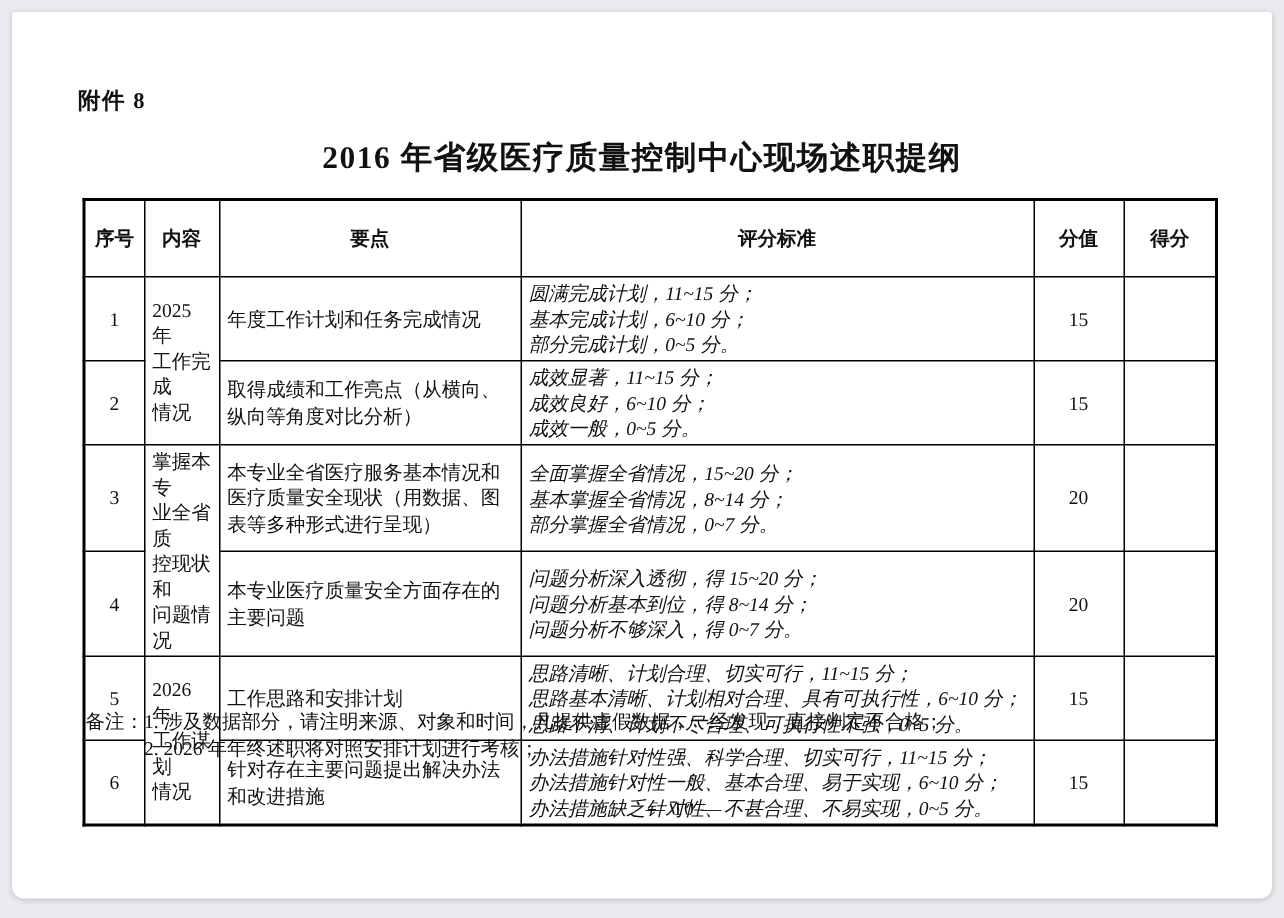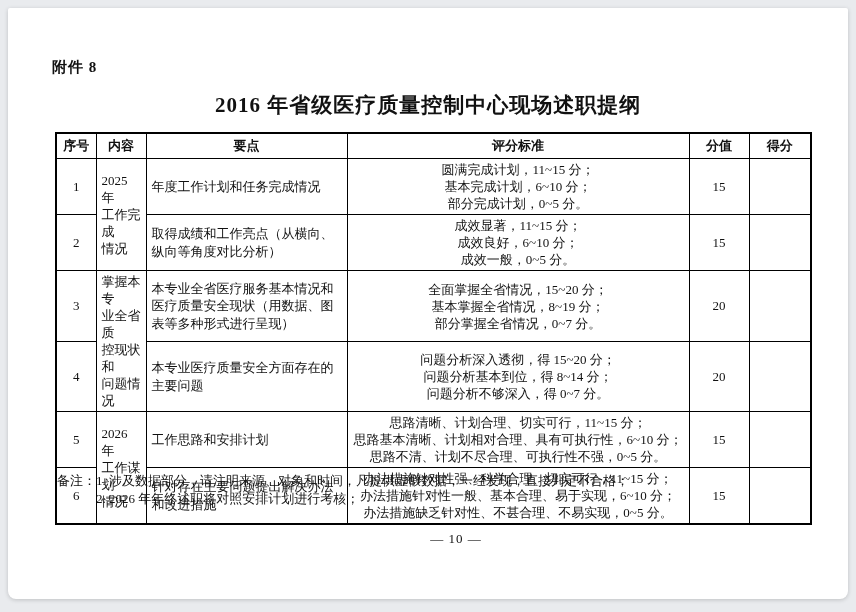--- a/index.html
+++ b/index.html
@@ -33,31 +33,31 @@
   }
   table.review th,table.review td{
     border:1px solid #000;
     padding:2px 5px;
     font-size:13px;
     vertical-align:middle;
     overflow:hidden;
   }
   table.review{border:2px solid #000;}
   table.review th{
-    font-weight:bold;text-align:center;height:22px;padding:1px 2px;
+    font-weight:bold;text-align:center;height:22px;padding:14px 2px;
   }
   td.c-num{text-align:center;width:40px;}
   td.c-group{
     font-size:12.5px;white-space:pre-line;line-height:17px;
     padding:2px 1px 2px 4px;text-align:left;
   }
   td.c-point{line-height:17.5px;padding:3px 6px;text-align:left;}
   td.c-criteria{
     font-size:12.5px;white-space:pre-line;line-height:17px;
-    padding:2px 4px 2px 6px;text-align:center;
+    padding:2px 4px 2px 6px;text-align:left;font-style:italic;
   }
   td.c-score{text-align:center;}
   .notes{
     position:absolute;left:49px;top:464px;width:760px;
     font-size:13px;line-height:17.5px;
     display:flex;
   }
   .notes .notes-label{white-space:nowrap;}
   .notes .note-item{display:block;}
   .page-number{
@@ -116,21 +116,21 @@
     </tr>
 
     <tr style="height:53px">
       <td class="c-num">3</td>
       <td class="c-group" rowspan="2">掌握本专
 业全省质
 控现状和
 问题情况</td>
       <td class="c-point">本专业全省医疗服务基本情况和医疗质量安全现状（用数据、图表等多种形式进行呈现）</td>
       <td class="c-criteria">全面掌握全省情况，15~20 分；
-基本掌握全省情况，8~19 分；
+基本掌握全省情况，8~14 分；
 部分掌握全省情况，0~7 分。</td>
       <td class="c-score">20</td>
       <td class="c-earned"></td>
     </tr>
     <tr style="height:52px">
       <td class="c-num">4</td>
       <td class="c-point">本专业医疗质量安全方面存在的主要问题</td>
       <td class="c-criteria">问题分析深入透彻，得 15~20 分；
 问题分析基本到位，得 8~14 分；
 问题分析不够深入，得 0~7 分。</td>

